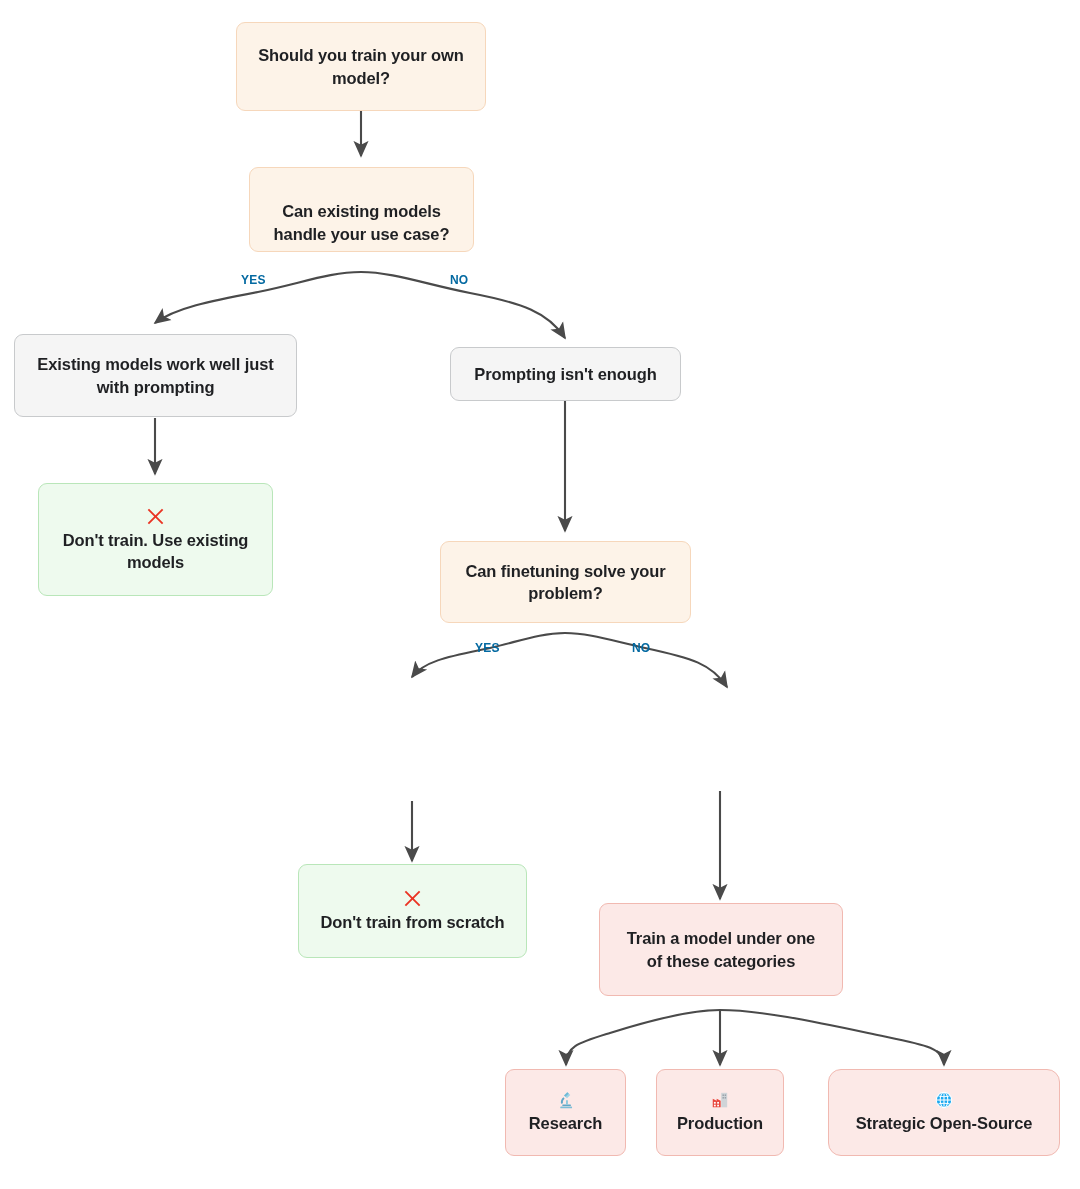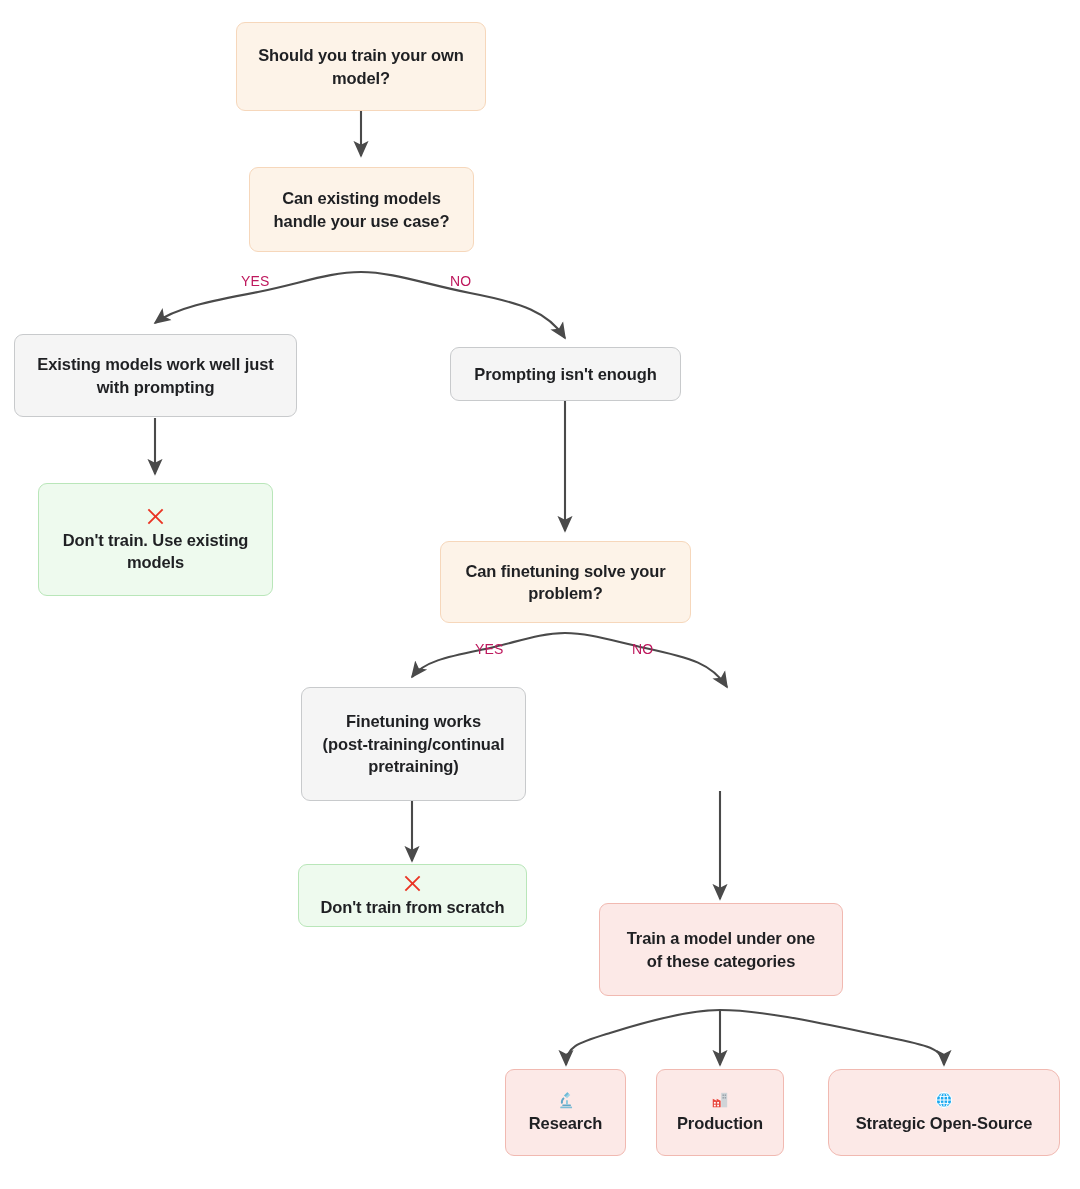--- a/index.html
+++ b/index.html
@@ -70,23 +70,23 @@
   .icon-x {
     font-size: 21px;
     color: #ea3323;
     font-weight: bold;
   }
   .icon-emoji {
     font-size: 19px;
   }
   .edge-label {
     position: absolute;
-    font-size: 14px;
-    font-weight: normal;
-    color: #be185d;
+    font-size: 12px;
+    font-weight: bold;
+    color: #0369a1;
     letter-spacing: 0.2px;
     white-space: nowrap;
   }
   
   .glyph {
     display: block;
   }
 </style>
 </head>
 <body>
@@ -125,21 +125,21 @@
 
       <path d="M720,1010 C 758,1010 812,1021 868,1033 C 920,1044 944,1046 944,1065"></path>
     </g>
   </svg>
 
   <div class="node node-decision" style="left:236px; top:22px; width:250px; height:89px;">
     <span class="node-label">Should you train your own
 model?</span>
   </div>
 
-  <div class="node node-decision" style="left:249px; top:167px; width:225px; height:85px;">
+  <div class="node node-decision" style="left:249px; top:167px; width:225px; height:85px;justify-content:flex-end;">
     <span class="node-label">Can existing models
 handle your use case?</span>
   </div>
 
   <div class="node node-state" style="left:14px; top:334px; width:283px; height:83px;">
     <span class="node-label">Existing models work well just
 with prompting</span>
   </div>
 
   <div class="node node-state" style="left:450px; top:347px; width:231px; height:54px;align-items:center;">
@@ -154,28 +154,23 @@
     </span>
     <span class="node-label">Don't train. Use existing
 models</span>
   </div>
 
   <div class="node node-decision" style="left:440px; top:541px; width:251px; height:82px;">
     <span class="node-label">Can finetuning solve your
 problem?</span>
   </div>
 
-  <div class="node node-state" style="left:301px; top:687px; width:225px; height:114px;">
-    <span class="node-label">Finetuning works
-(post-training/continual
-pretraining)</span>
-  </div>
-
-
-  <div class="node node-good" style="left:298px; top:864px; width:229px; height:63px;">
+
+
+  <div class="node node-good" style="left:298px; top:864px; width:229px; height:94px;">
     <span class="node-icon icon-x">
       <svg class="glyph" width="21" height="21" viewBox="0 0 24 24" aria-hidden="true">
         <path d="M4.6 3.1 L12 10.5 L19.4 3.1 L20.9 4.6 L13.5 12 L20.9 19.4 L19.4 20.9 L12 13.5 L4.6 20.9 L3.1 19.4 L10.5 12 L3.1 4.6 Z" fill="#ea3323"></path>
       </svg>
     </span>
     <span class="node-label">Don't train from scratch</span>
   </div>
 
   <div class="node node-train" style="left:599px; top:903px; width:244px; height:93px;">
     <span class="node-label">Train a model under one

